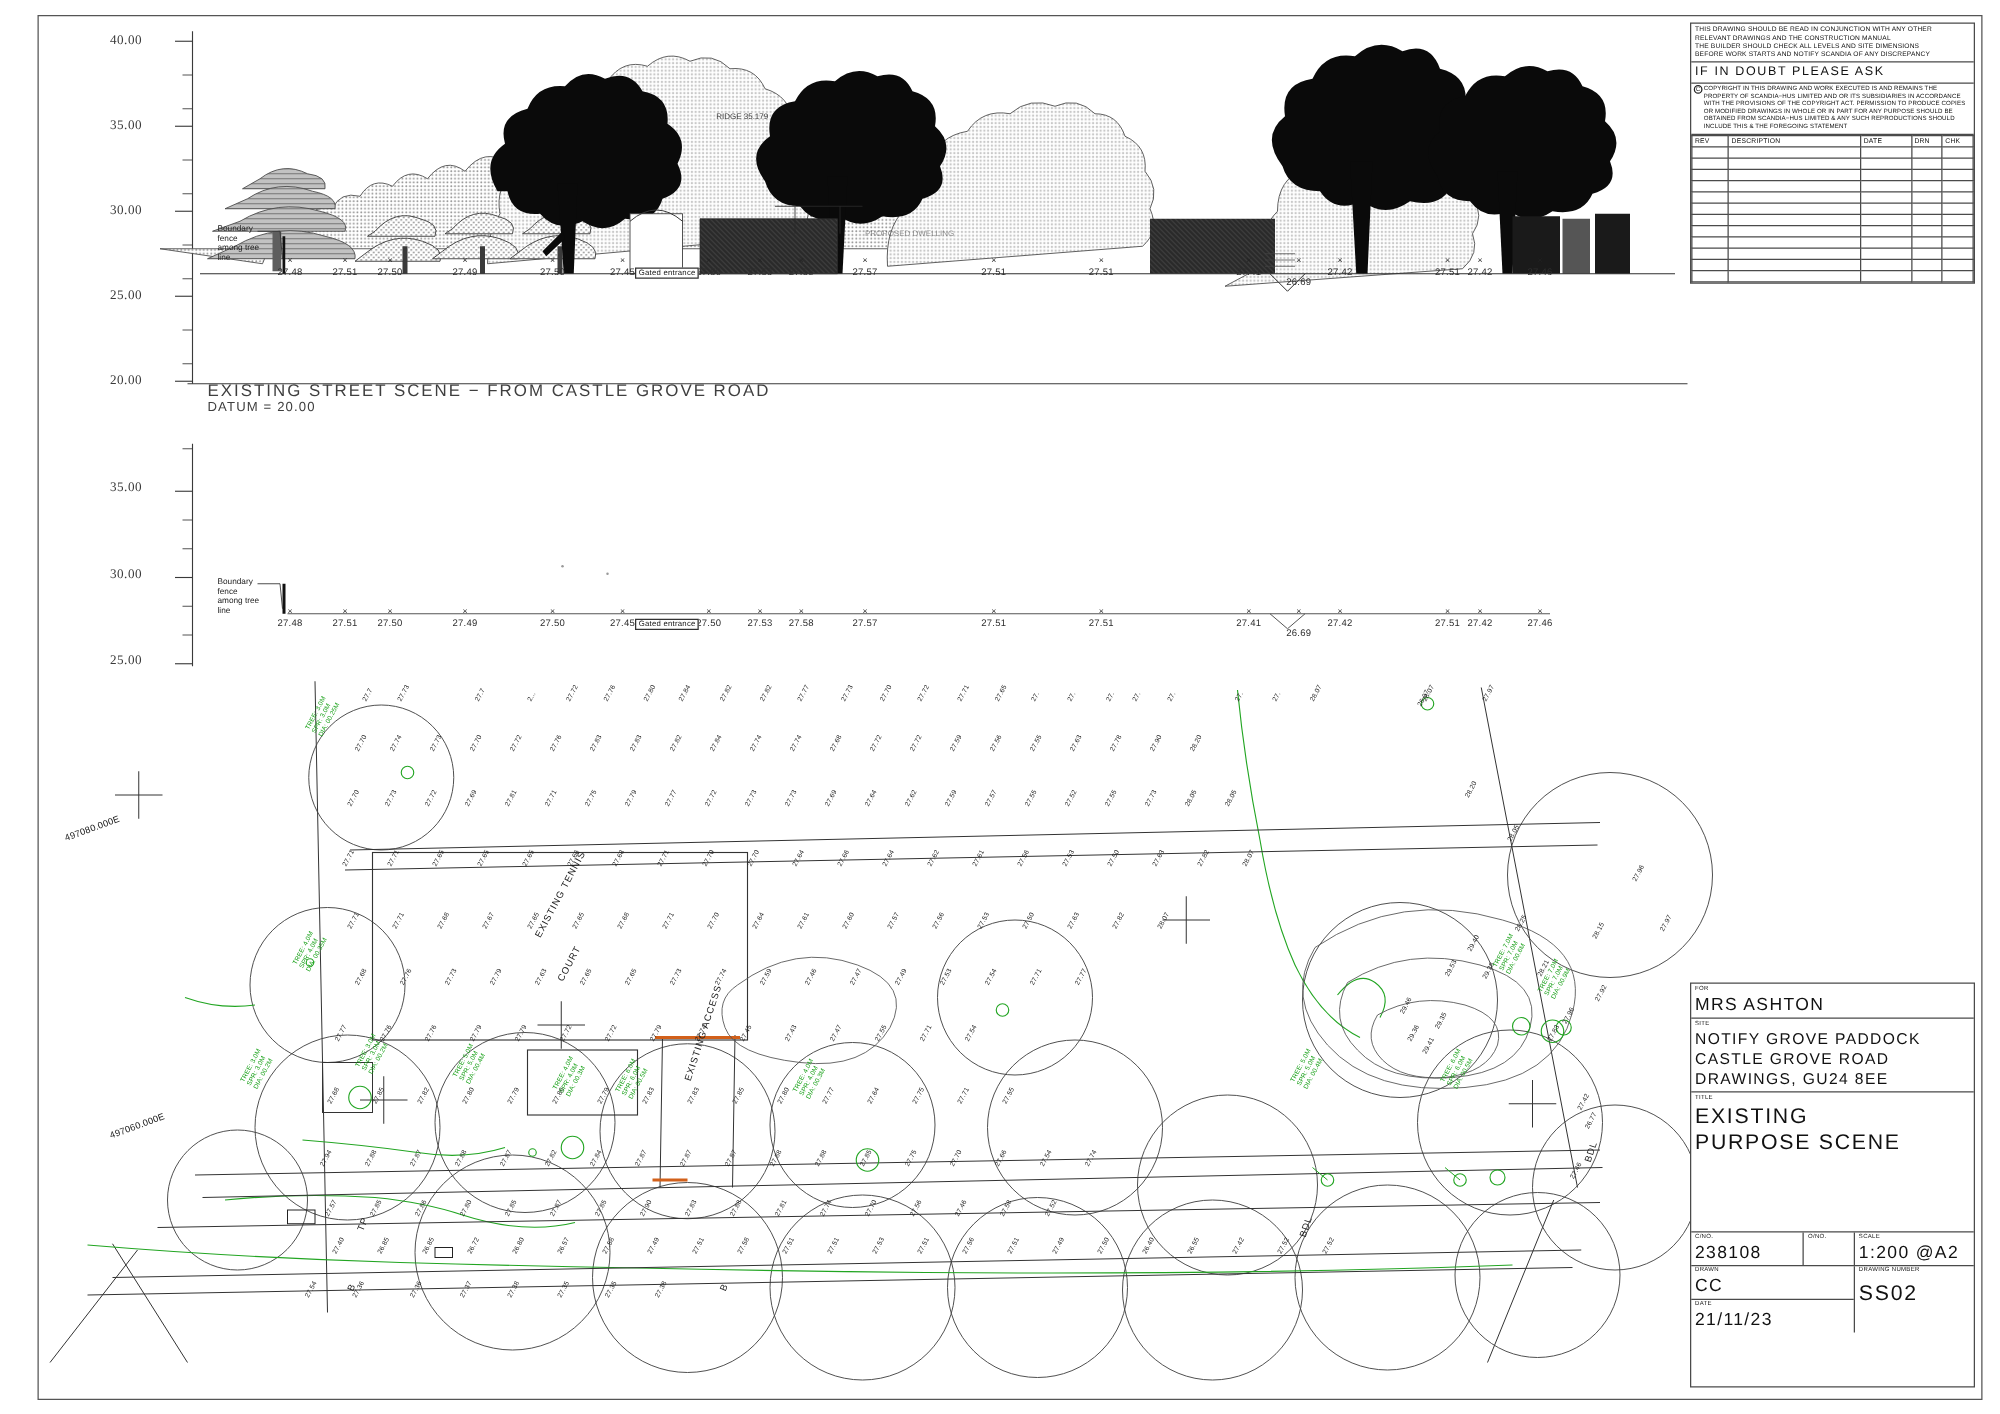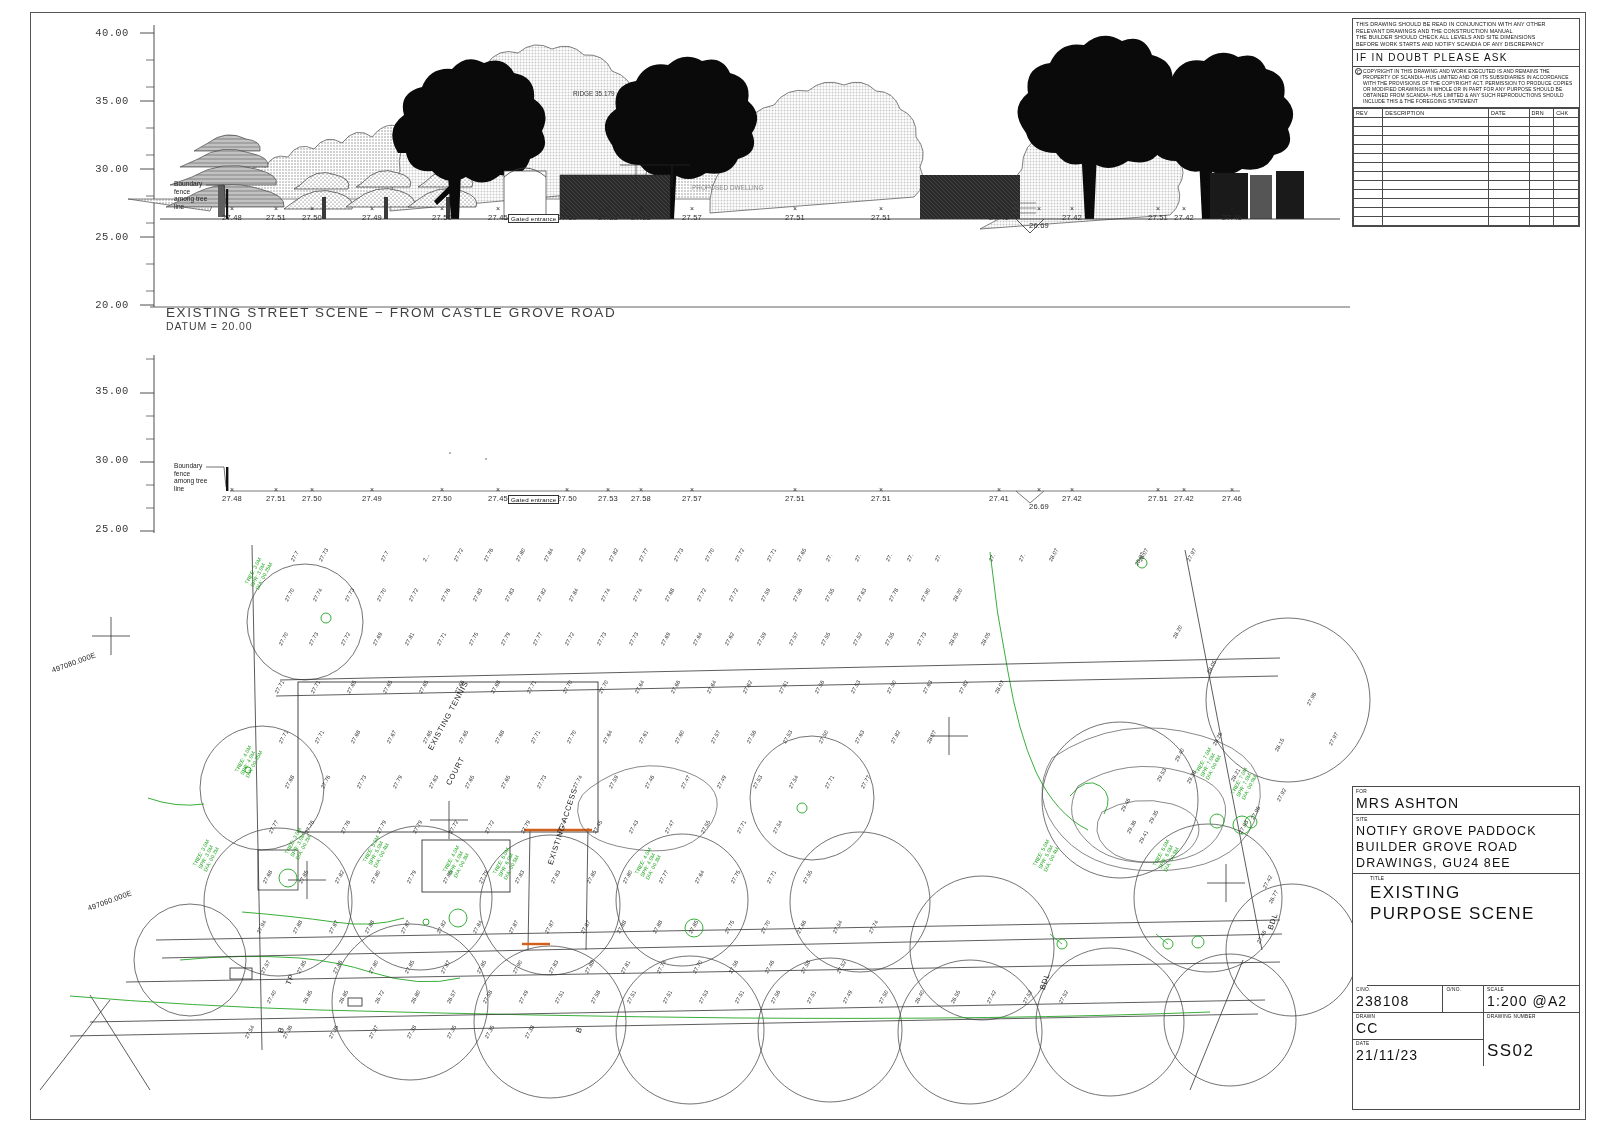--- a/index.html
+++ b/index.html
@@ -29,22 +29,22 @@
 
   
   .elev-block { position: absolute; }
 
   .axis-label {
     position: absolute;
     font-size: 10.5px;
     color: #3a3a3a;
     letter-spacing: .4px;
     white-space: nowrap;
-    text-align: center;
-    font-family: Liberation Mono, monospace;
+    text-align: left;
+    font-family: Liberation Serif, serif;
   }
   .elev-caption {
     position: absolute;
     font-size: 13.5px;
     letter-spacing: 1.6px;
     color: #3f3f3f;
     white-space: nowrap;
     font-family: "Liberation Sans", sans-serif;
   }
   .elev-datum {
@@ -157,21 +157,21 @@
   }
   .fld-val {
     font-size: 14px; color: #111; letter-spacing: 1.1px; line-height: 17px;
   }
   .fld-val.sm { font-size: 12.5px; line-height: 16px; }
   .fld-val.big { font-size: 17px; line-height: 21px; letter-spacing: 1.4px; }
   .tb-row { display: flex; border-bottom: 1px solid #4a4a4a; }
   .tb-row:last-child { border-bottom: none; }
   .tb-cell { padding: 1px 3px 2px 3px; border-right: 1px solid #4a4a4a; }
   .tb-cell:last-child { border-right: none; }
-  #title-field { height: 112px; margin-left: 14px; }
+  #title-field { height: 112px; }
 
   
   #siteplan { position: absolute; left: 30px; top: 530px; width: 1320px; height: 595px; }
   .lvl {
     position: absolute;
     font-size: 5.4px;
     color: #1f1f1f;
     white-space: nowrap;
     letter-spacing: .1px;
   }
@@ -1076,21 +1076,21 @@
 
 
     <div class="tb-seg">
       <div class="fld-lbl">FOR</div>
       <div class="fld-val">MRS ASHTON</div>
     </div>
 
     <div class="tb-seg">
       <div class="fld-lbl">SITE</div>
       <div class="fld-val sm">NOTIFY GROVE PADDOCK</div>
-      <div class="fld-val sm">BUILDER GROVE ROAD</div>
+      <div class="fld-val sm">CASTLE GROVE ROAD</div>
       <div class="fld-val sm">DRAWINGS, GU24 8EE</div>
     </div>
 
     <div class="tb-seg" id="title-field">
       <div class="fld-lbl">TITLE</div>
       <div class="fld-val big">EXISTING</div>
       <div class="fld-val big">PURPOSE SCENE</div>
     </div>
 
     <div class="tb-row">
@@ -1114,19 +1114,19 @@
           <div class="fld-lbl">DRAWN</div>
           <div class="fld-val">CC</div>
         </div>
         <div class="tb-cell" style="border-right:none;">
           <div class="fld-lbl">DATE</div>
           <div class="fld-val">21/11/23</div>
         </div>
       </div>
       <div class="tb-cell" style="width:42%;position:relative;">
         <div class="fld-lbl">DRAWING NUMBER</div>
-        <div class="fld-val big" style="margin-top:20px;">SS02</div>
+        <div class="fld-val big" style="margin-top:4px;">SS02</div>
 
       </div>
     </div>
   </div>
 
 </div>
 
 </body></html>

